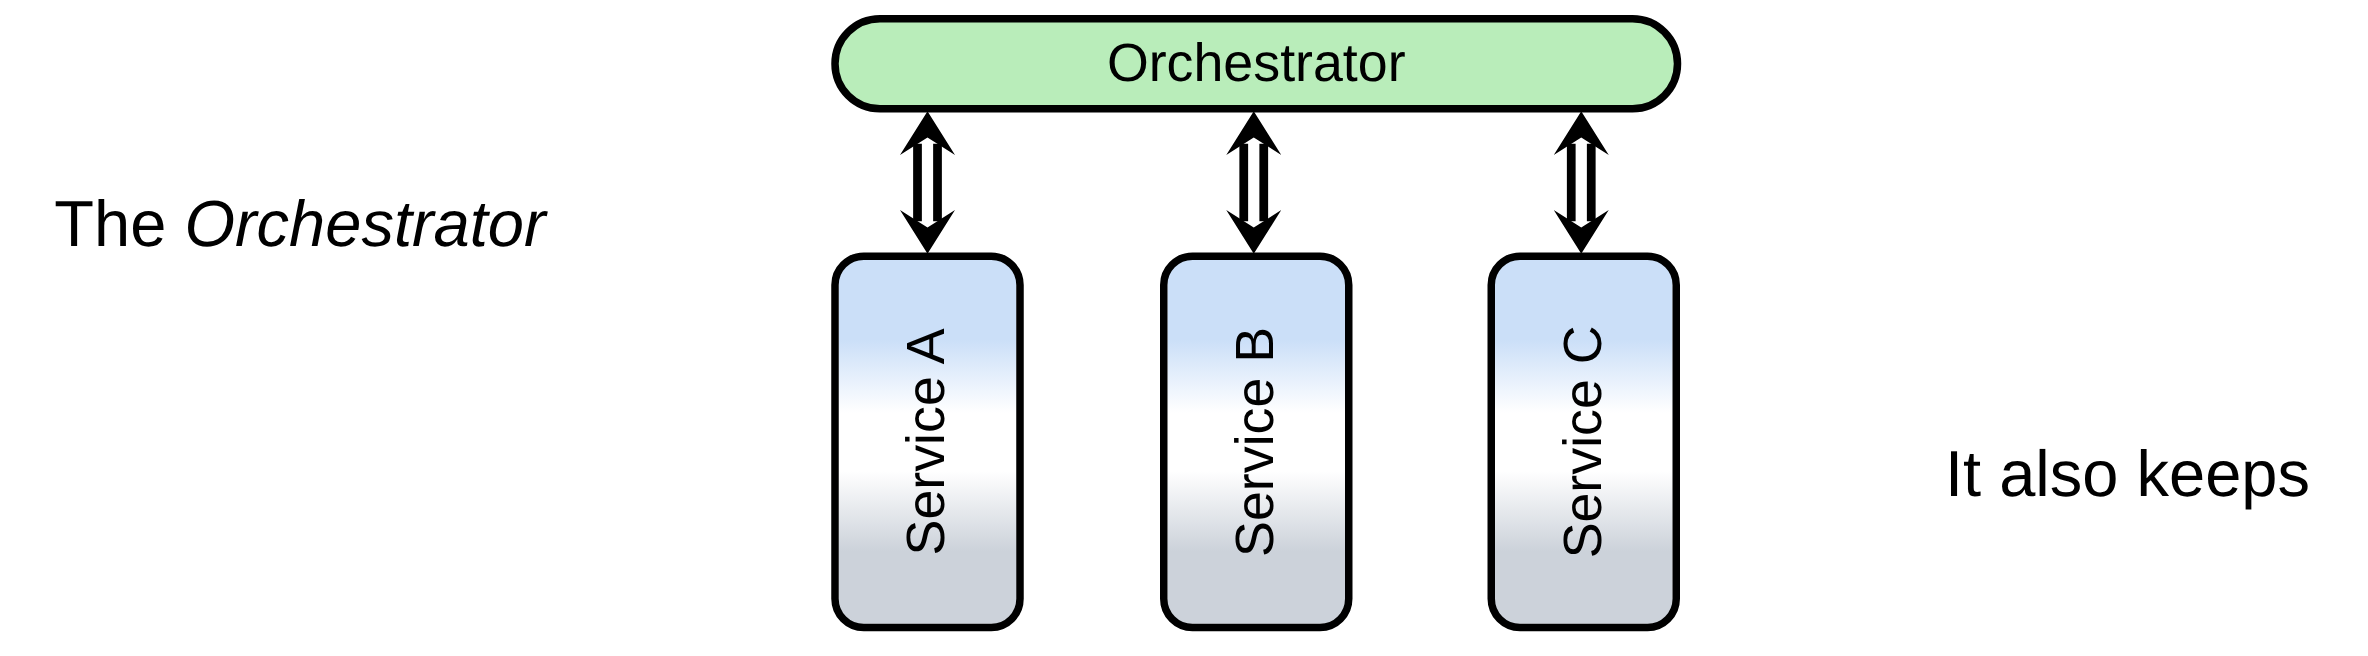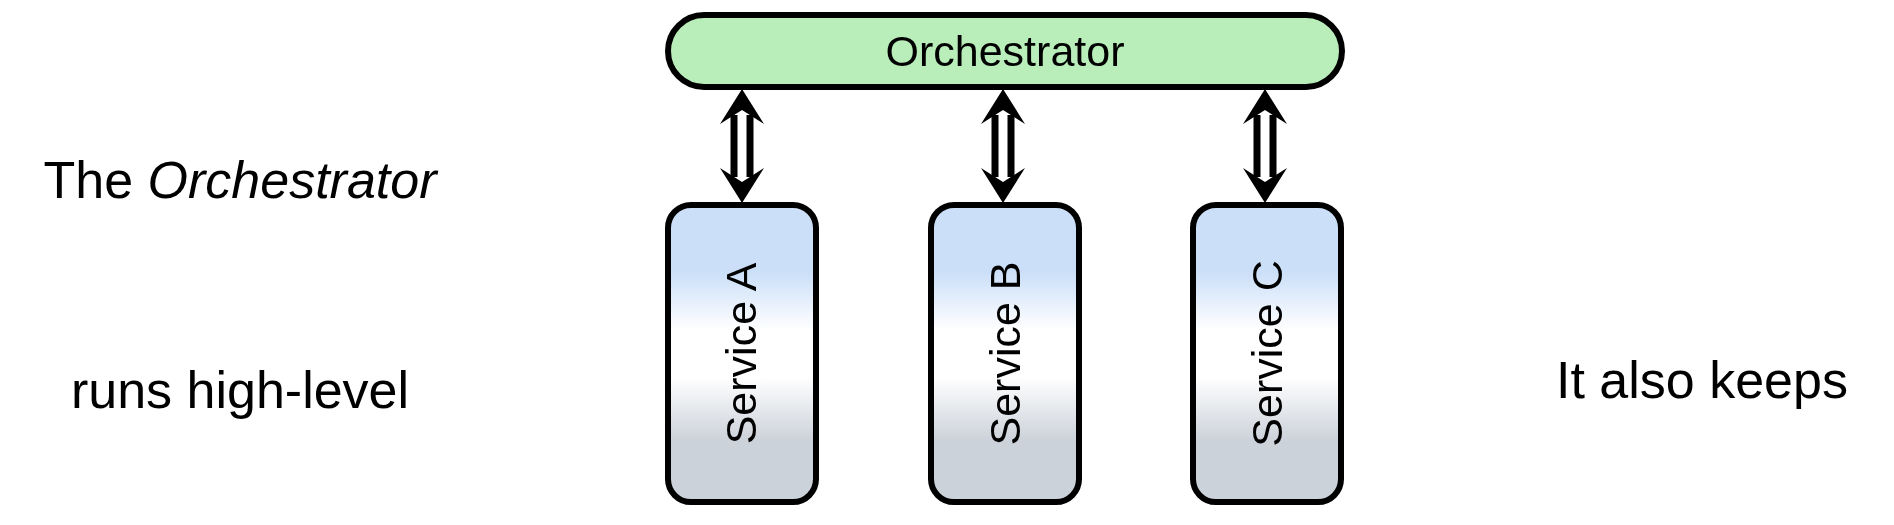--- a/index.html
+++ b/index.html
@@ -106,21 +106,20 @@
   #connector-c { left: 1237px; }
   .connector svg { display: block; width: 56px; height: 116px; }
 </style>
 </head>
 <body>
 
 <div id="canvas">
 
   <div class="caption" id="caption-left">
     <span class="line"><span>The </span><span class="em">Orchestrator</span></span>
-    <span class="line">runs high-level</span>
     
     
     
   </div>
 
   <div class="caption" id="caption-right">
     <span class="line">It also keeps</span>
     
     
     

